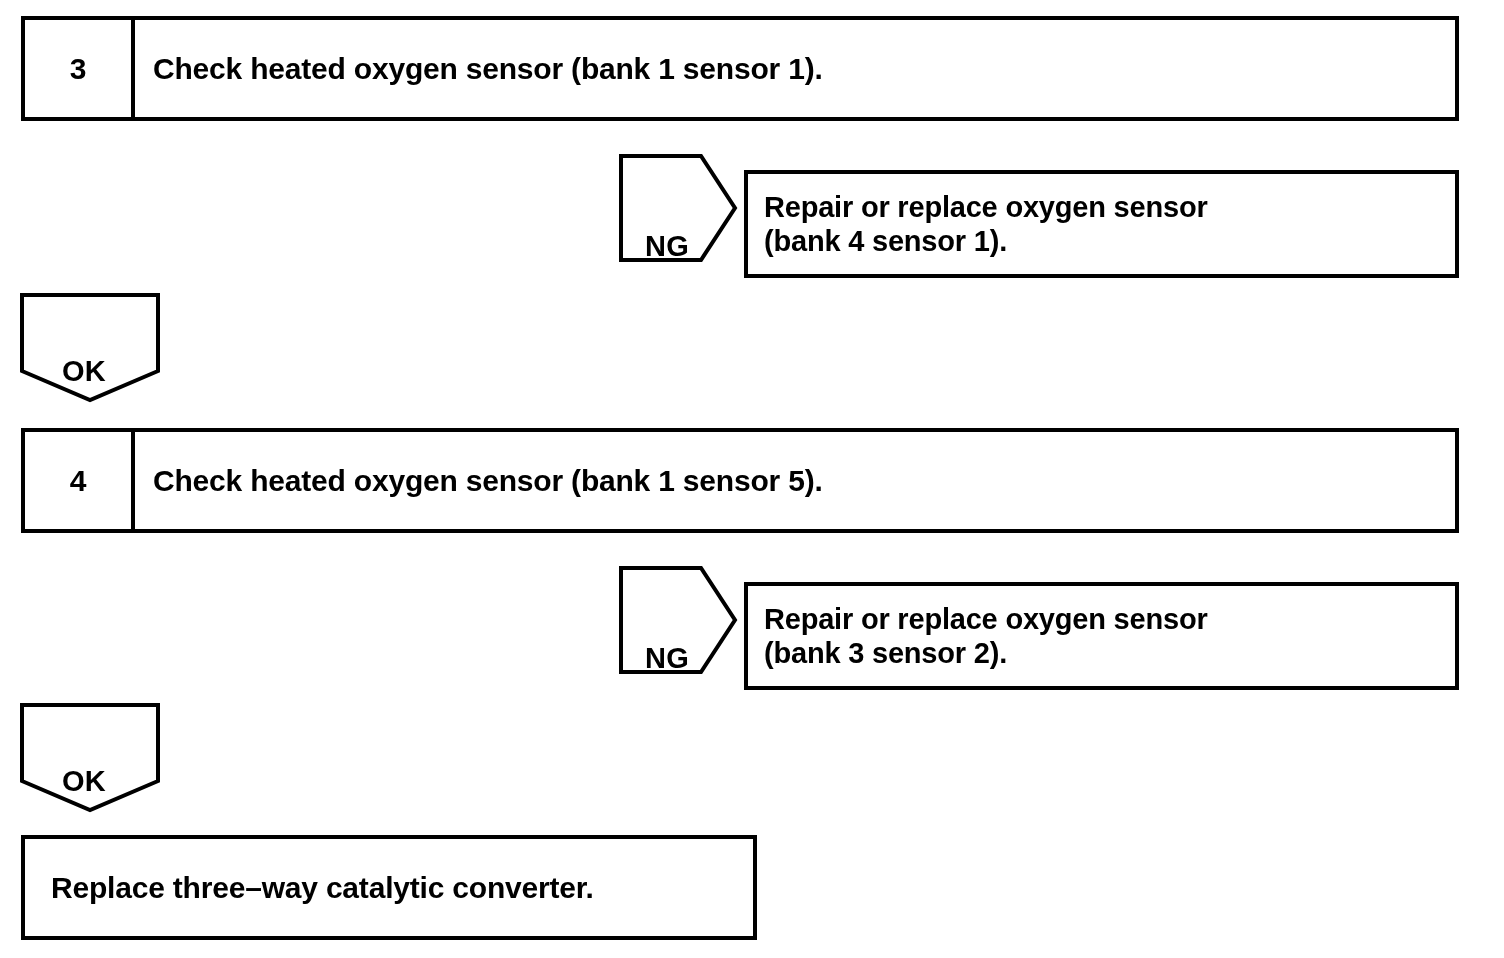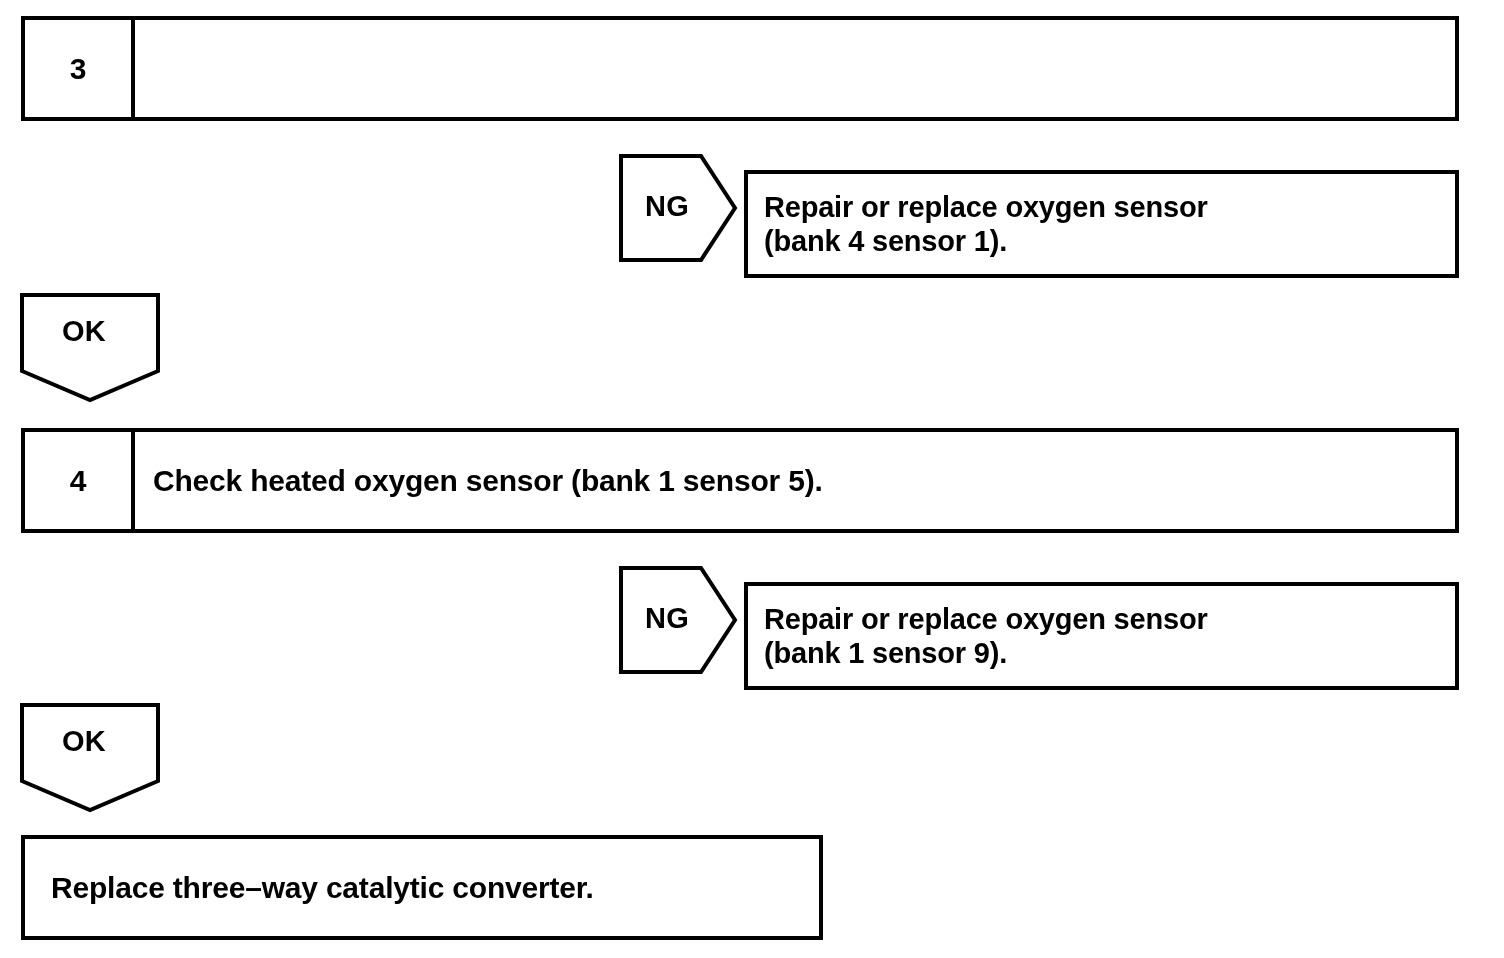--- a/index.html
+++ b/index.html
@@ -96,29 +96,31 @@
   .tag svg {
     display: block;
     overflow: visible;
   }
   .tag .tag-label {
     position: absolute;
     font-size: 29px;
     font-weight: bold;
     color: #000000;
     letter-spacing: 0.3px;
+    margin-top: 40px;
   }
 </style>
 </head>
 <body>
 
 <div id="page">
 
   <div class="step-box" style="left:21px; top:16px; width:1438px; height:105px;">
     <div class="step-num">3</div>
+    <div class="step-text">Check heated oxygen sensor (bank 1 sensor 1).</div>
   </div>
 
   <div class="tag" style="left:619px; top:154px; width:118px; height:108px;">
     <svg width="118" height="108" viewBox="0 0 118 108" aria-hidden="true">
       <polygon points="2,2 82,2 116,54 82,106 2,106" fill="#ffffff" stroke="#000000" stroke-width="4" stroke-linejoin="miter"></polygon>
     </svg>
     <span class="tag-label" style="left:26px; top:36px;">NG</span>
   </div>
 
   <div class="result-box" style="left:744px; top:154px; width:715px; height:108px;">
@@ -140,27 +142,27 @@
 
   <div class="tag" style="left:619px; top:566px; width:118px; height:108px;">
     <svg width="118" height="108" viewBox="0 0 118 108" aria-hidden="true">
       <polygon points="2,2 82,2 116,54 82,106 2,106" fill="#ffffff" stroke="#000000" stroke-width="4" stroke-linejoin="miter"></polygon>
     </svg>
     <span class="tag-label" style="left:26px; top:36px;">NG</span>
   </div>
 
   <div class="result-box" style="left:744px; top:566px; width:715px; height:108px;">
     <div>Repair or replace oxygen sensor</div>
-    <div>(bank 1 sensor 9).</div>
+    <div>(bank 3 sensor 2).</div>
   </div>
 
   <div class="tag" style="left:20px; top:703px; width:140px; height:110px;">
     <svg width="140" height="110" viewBox="0 0 140 110" aria-hidden="true">
       <polygon points="2,2 138,2 138,78 70,107 2,78" fill="#ffffff" stroke="#000000" stroke-width="4" stroke-linejoin="miter"></polygon>
     </svg>
     <span class="tag-label" style="left:42px; top:22px;">OK</span>
   </div>
 
-  <div class="action-box" style="left:21px; top:835px; width:802px; height:105px;">
+  <div class="action-box" style="left:21px; top:835px; width:736px; height:105px;">
     <span>Replace three–way catalytic converter.</span>
   </div>
 
 </div>
 
 </body></html>

